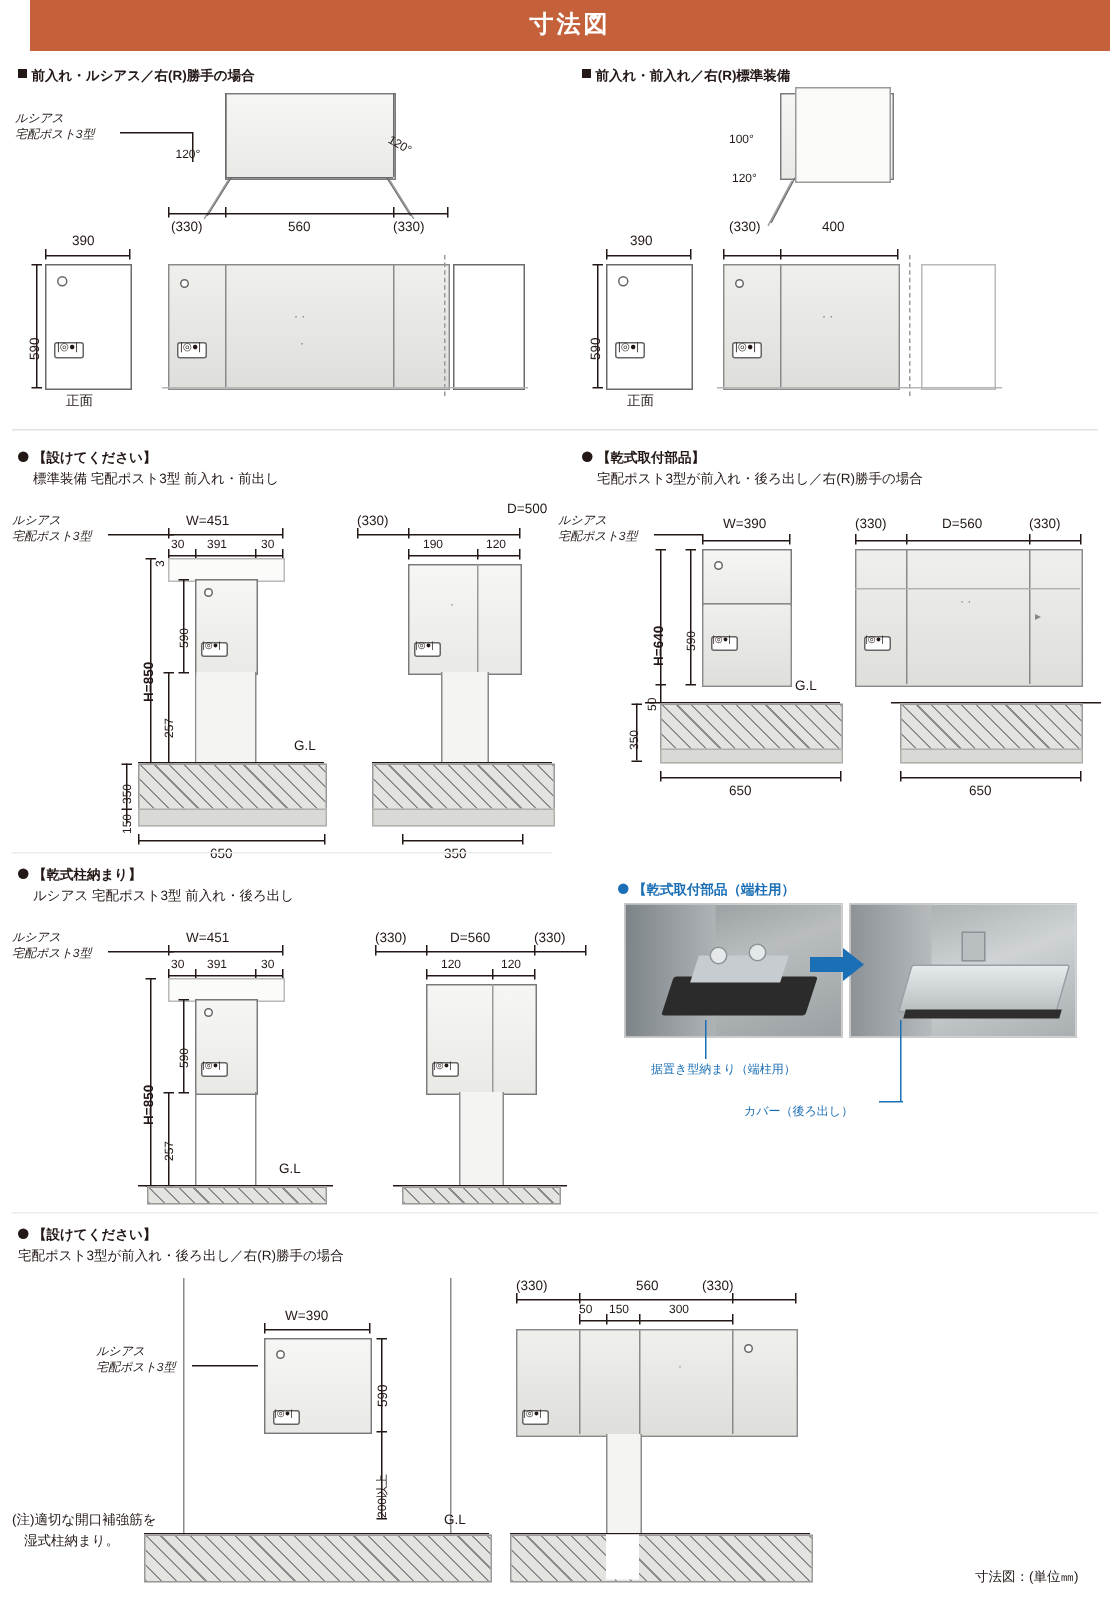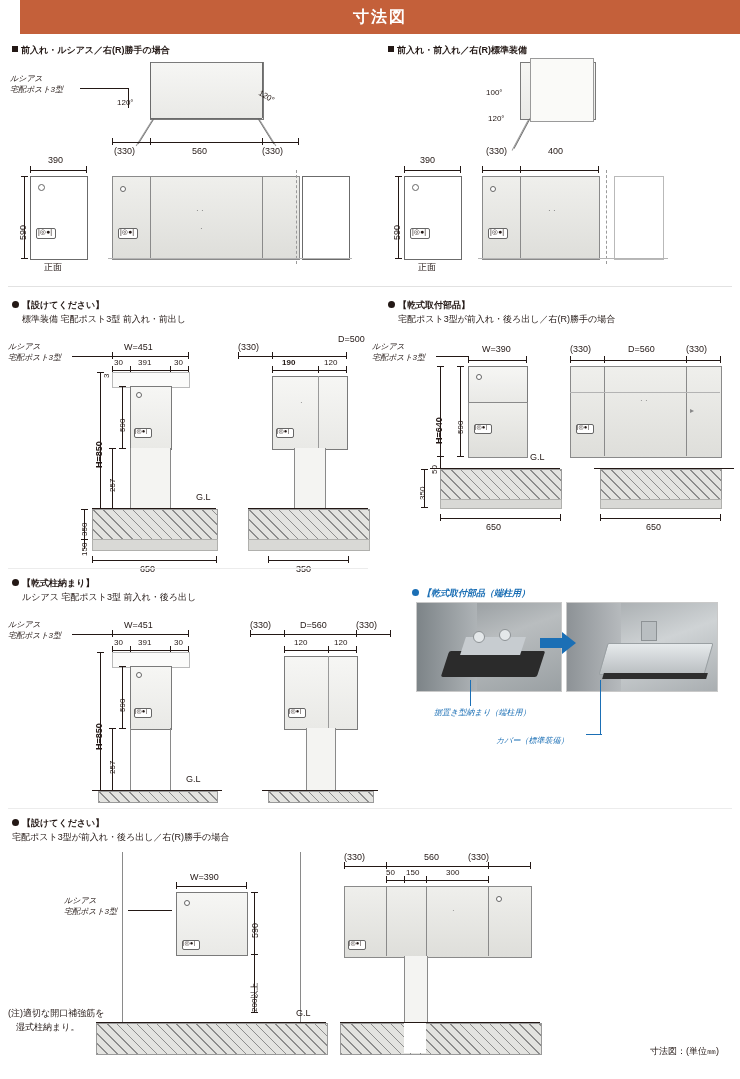--- a/index.html
+++ b/index.html
@@ -28,21 +28,21 @@
     position:absolute;left:0;top:0;width:720px;height:34px;line-height:34px;
     text-align:center;color:#fff;font-size:16px;font-weight:bold;letter-spacing:2px;
   }
   
   .t{position:absolute;white-space:nowrap;line-height:1.25;}
   .t9{font-size:9px;}
   .t8{font-size:8px;}
   .ital{font-style:italic;}
   .bold{font-weight:bold;}
   .rot{transform:rotate(-90deg);transform-origin:left top;}
-  .blue{color:#1b6fb5;font-style:italic;}
+  .blue{color:#1b6fb5;}
   
   .ln{position:absolute;background:#231815;}
   .hl{height:1px;}
   .vl{width:1px;}
   .thin{background:#b5b5b5;}
   .dash-v{position:absolute;width:0;border-left:1px dashed #9a9a9a;}
   .box{position:absolute;border:1px solid #6b6b6b;background:#ffffff;}
   .boxl{position:absolute;border:1px solid #b9b9b9;background:#fbfbfa;}
   .panel{position:absolute;border:1px solid #7a7a7a;background:linear-gradient(180deg,#f6f6f4 0%,#e9e9e6 100%);}
   .panel2{position:absolute;border:1px solid #8a8a8a;background:linear-gradient(180deg,#efefec 0%,#dededa 100%);}
@@ -232,21 +232,21 @@
 <div class="ln hl" style="left:238px;top:356px;width:108px;"></div>
 <div class="tick" style="left:238px;top:352px;"></div>
 <div class="tick" style="left:272px;top:352px;"></div>
 <div class="tick" style="left:346px;top:352px;"></div>
 <div class="t t9" style="left:238px;top:342px;">(330)</div>
 <div class="t t9" style="left:290px;top:334px;margin-left:48px;">D=500</div>
 <div class="ln hl" style="left:272px;top:370px;width:74px;"></div>
 <div class="tick" style="left:272px;top:366px;"></div>
 <div class="tick" style="left:318px;top:366px;"></div>
 <div class="tick" style="left:346px;top:366px;"></div>
-<div class="t t8" style="left:282px;top:358px;font-weight:bold;">190</div>
+<div class="t t8" style="left:282px;top:358px;">190</div>
 <div class="t t8" style="left:324px;top:358px;">120</div>
 <div class="panel" style="left:272px;top:376px;width:74px;height:72px;"></div>
 <div class="ln vl" style="left:318px;top:376px;height:72px;background:#9a9a9a;"></div>
 <div class="slot" style="left:276px;top:428px;width:16px;height:8px;border-radius:2px;"></div>
 <div class="t t8" style="left:277px;top:428px;font-size:6px;">|◎●|</div>
 <div class="t t8" style="left:300px;top:398px;color:#888;">·</div>
 <div class="grayfill" style="left:294px;top:448px;width:30px;height:60px;background:#f4f4f2;border-left:1px solid #8a8a8a;border-right:1px solid #8a8a8a;border-top:0;border-bottom:0;"></div>
 <div class="ln hl" style="left:248px;top:508px;width:120px;"></div>
 <div class="hatch" style="left:248px;top:509px;width:120px;height:30px;"></div>
 <div class="grayfill" style="left:248px;top:539px;width:120px;height:10px;"></div>
@@ -411,21 +411,21 @@
   <div class="abs" style="left:36px;top:70px;width:104px;height:6px;background:#2e2e2e;transform:skewX(-16deg);"></div>
   <div class="abs" style="left:74px;top:18px;width:14px;height:18px;background:#b9bec1;border:1px solid #8d9295;"></div>
 </div>
 
 <svg class="abs" style="left:540px;top:632px;width:36px;height:22px;" viewBox="0 0 36 22">
   <polygon points="0,6 22,6 22,0 36,11 22,22 22,16 0,16" fill="#1b6fb5"></polygon>
 </svg>
 
 <div class="t t8 blue" style="left:434px;top:708px;">据置き型納まり（端柱用）</div>
 <div class="ln vl" style="left:470px;top:680px;height:26px;background:#1b6fb5;"></div>
-<div class="t t8 blue" style="left:496px;top:736px;">カバー（標準装備）</div>
+<div class="t t8 blue" style="left:496px;top:736px;">カバー（後ろ出し）</div>
 <div class="ln vl" style="left:600px;top:680px;height:54px;background:#1b6fb5;"></div>
 <div class="ln hl" style="left:586px;top:734px;width:16px;background:#1b6fb5;"></div>
 
 <div class="ln hl thin" style="left:8px;top:808px;width:724px;background:#ececec;"></div>
 
 <div class="t t9 bold" style="left:12px;top:818px;">
   <span class="cir"></span><span>【設けてください】</span>
 </div>
 <div class="t t9" style="left:12px;top:832px;">宅配ポスト3型が前入れ・後ろ出し／右(R)勝手の場合</div>
 

